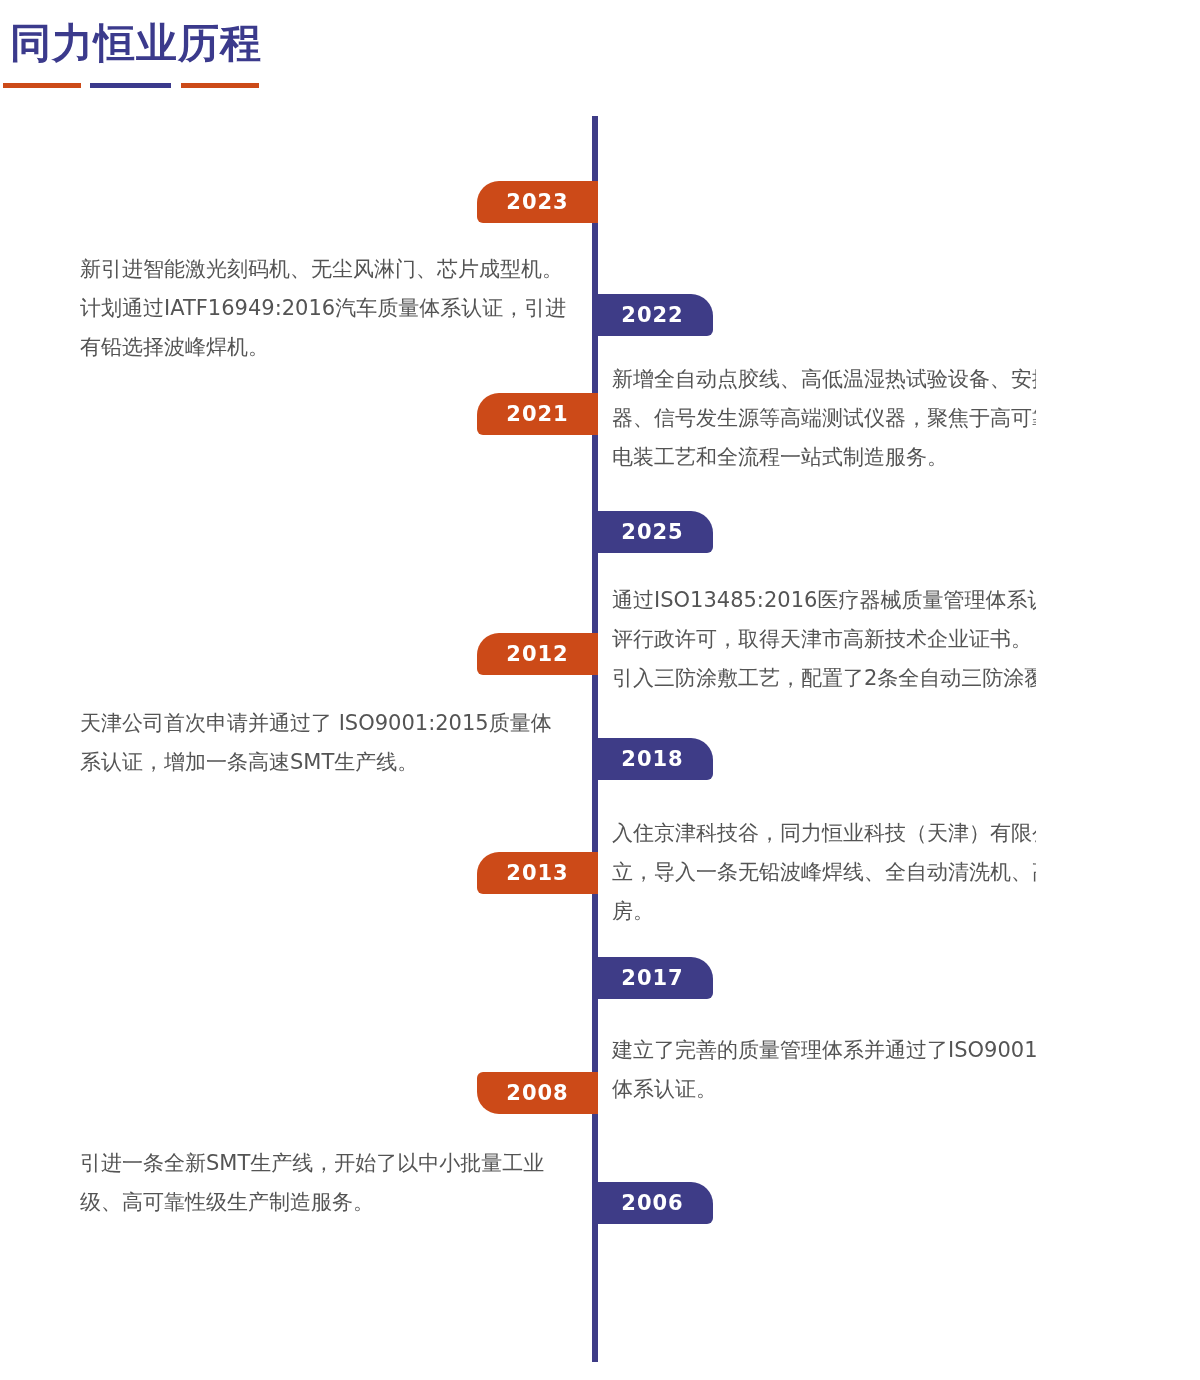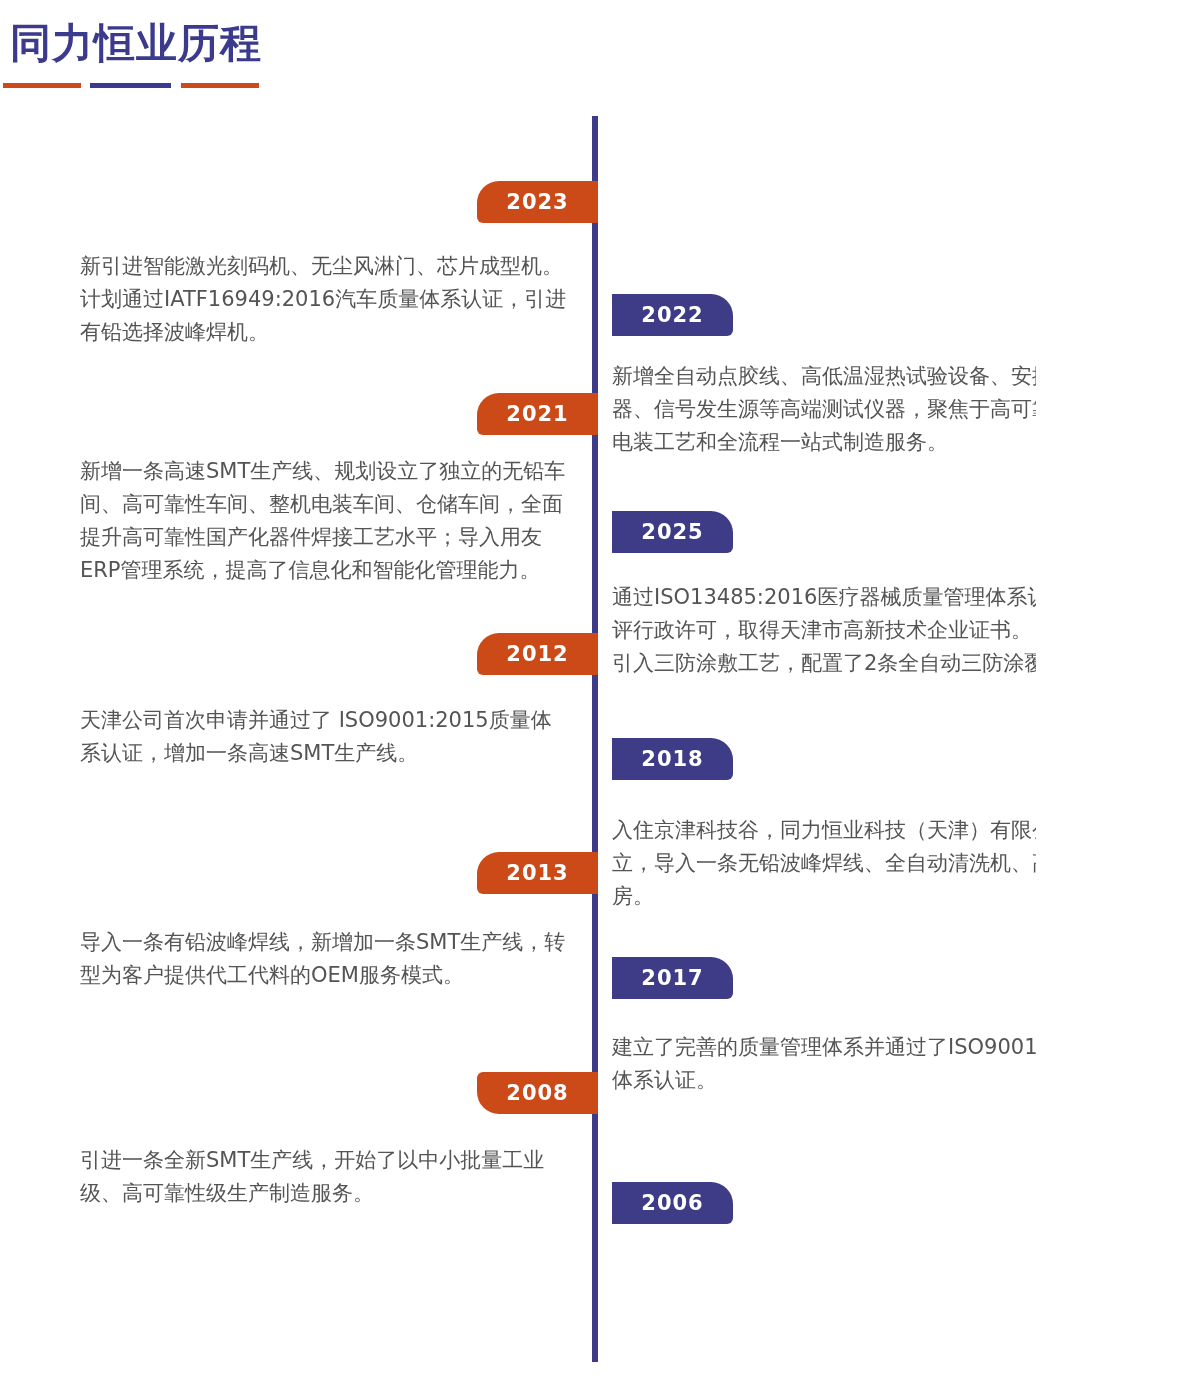--- a/index.html
+++ b/index.html
@@ -61,28 +61,28 @@
   .badge.left{
     left:477px;
     background:var(--orange);
     border-radius:22px 0 0 6px;
   }
   .badge.left.flip{
     border-radius:6px 0 0 22px;
     text-align:right;
   }
   .badge.right{
-    left:612px;
+    left:592px;
     background:var(--purple);
     border-radius:0 22px 6px 0;
   }
   .entry{
     position:absolute;
     font-size:21px;
-    line-height:33px;
+    line-height:39px;
     color:var(--body);
     white-space:pre-line;
     z-index:2;
   }
   .entry.left{left:80px;width:492px;}
   .entry.right{left:612px;width:505px;}
 </style>
 </head>
 <body>
 
@@ -95,34 +95,32 @@
 
   <div class="vline"></div>
 
   <div class="badge left" style="top:181px">2023</div>
   <div class="entry left" style="top:250px">新引进智能激光刻码机、无尘风淋门、芯片成型机。计划通过IATF16949:2016汽车质量体系认证，引进有铅选择波峰焊机。</div>
 
   <div class="badge right" style="top:294px">2022</div>
   <div class="entry right" style="top:360px">新增全自动点胶线、高低温湿热试验设备、安捷伦示波器、信号发生源等高端测试仪器，聚焦于高可靠性整机电装工艺和全流程一站式制造服务。</div>
 
   <div class="badge left" style="top:393px">2021</div>
-  <div class="entry left" style="top:455px">新增一条高速SMT生产线、规划设立了独立的无铅车间、高可靠性车间、整机电装车间、仓储车间，全面提升高可靠性国产化器件焊接工艺水平；导入用友ERP管理系统，提高了信息化和智能化管理能力。</div>
 
   <div class="badge right" style="top:511px">2025</div>
   <div class="entry right" style="top:581px">通过ISO13485:2016医疗器械质量管理体系认证和环评行政许可，取得天津市高新技术企业证书。
 引入三防涂敷工艺，配置了2条全自动三防涂覆产线。</div>
 
   <div class="badge left" style="top:633px">2012</div>
   <div class="entry left" style="top:704px">天津公司首次申请并通过了 ISO9001:2015质量体系认证，增加一条高速SMT生产线。</div>
 
   <div class="badge right" style="top:738px">2018</div>
   <div class="entry right" style="top:814px">入住京津科技谷，同力恒业科技（天津）有限公司成立，导入一条无铅波峰焊线、全自动清洗机、高温老化房。</div>
 
   <div class="badge left" style="top:852px">2013</div>
-  <div class="entry left" style="top:926px">导入一条有铅波峰焊线，新增加一条SMT生产线，转型为客户提供代工代料的OEM服务模式。</div>
 
   <div class="badge right" style="top:957px">2017</div>
   <div class="entry right" style="top:1031px">建立了完善的质量管理体系并通过了ISO9001:2008体系认证。</div>
 
   <div class="badge left flip" style="top:1072px">2008</div>
   <div class="entry left" style="top:1144px">引进一条全新SMT生产线，开始了以中小批量工业级、高可靠性级生产制造服务。</div>
 
   <div class="badge right" style="top:1182px">2006</div>
 
 </div>

